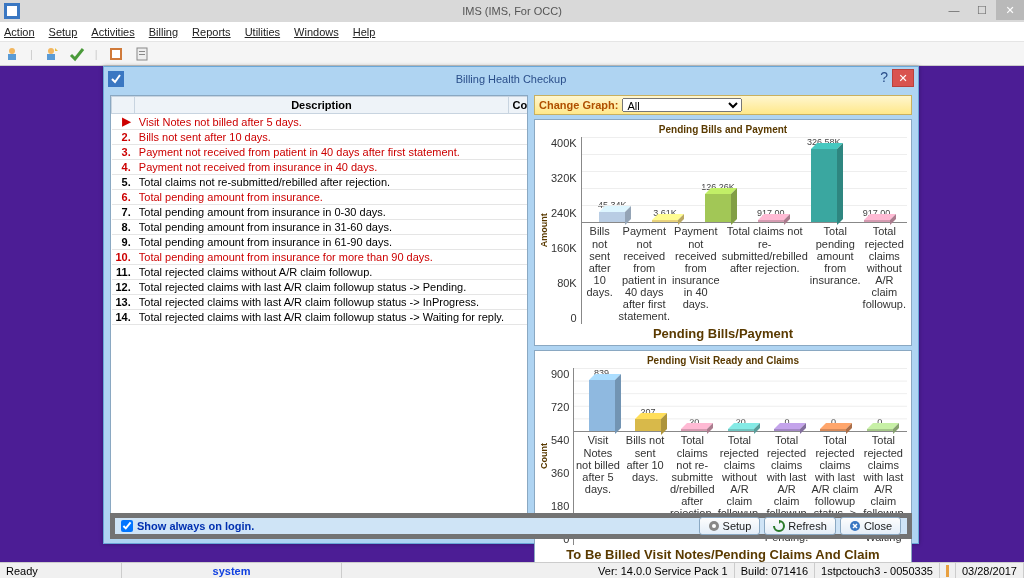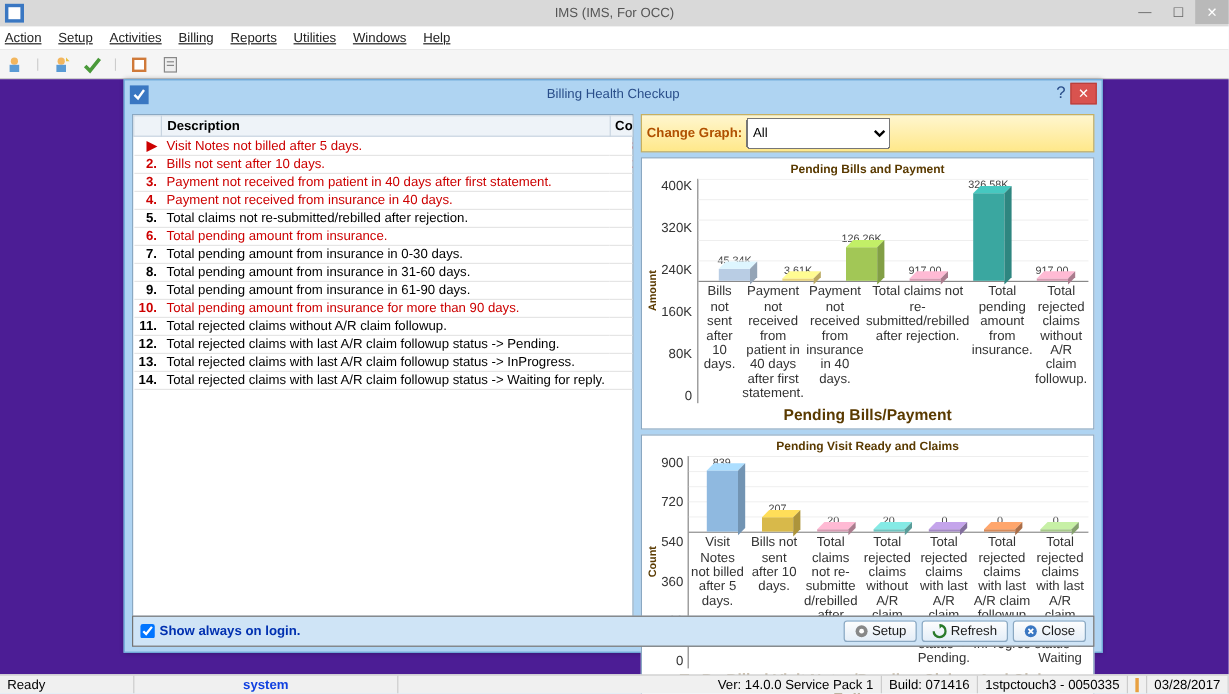--- a/index.html
+++ b/index.html
@@ -23,57 +23,57 @@
 .dialog .dlg-titlebar { height: 24px; display: flex; align-items: center; justify-content: center; position: relative; color: #2a4e8a; }
 .dialog .dlg-titlebar .dlg-icon { position: absolute; left: 4px; top: 4px; width: 16px; height: 16px; }
 .dialog .dlg-titlebar .dlg-help { position: absolute; right: 30px; top: 2px; color: #2a4e8a; font-size: 14px; }
 .dialog .dlg-titlebar .dlg-close { position: absolute; right: 4px; top: 2px; width: 22px; height: 18px; background: #d9534f; color: #fff; display: flex; align-items: center; justify-content: center; border: 1px solid #b9403c; font-size: 11px; }
 
 .dlg-body { display: flex; gap: 6px; padding: 4px 6px; height: calc(100% - 24px); }
 
 .left-pane { width: 418px; display: flex; flex-direction: column; }
 .table-box { background: #fff; border: 1px solid #8aa8c2; flex: 1; overflow: hidden; }
 table.metrics { width: 100%; border-collapse: collapse; }
-table.metrics th { background: #eef3f8; border: 1px solid #c8d4e0; padding: 2px 4px; text-align: left; font-weight: bold; }
+table.metrics th { background: #eef3f8; border: 1px solid #c8d4e0; padding: 2px 4px; text-align: center; font-weight: bold; }
 table.metrics th.count, table.metrics th.amount { text-align: right; width: 55px; }
 table.metrics th.idx { width: 18px; }
 table.metrics td { border-bottom: 1px solid #e5e5e5; padding: 1px 4px; white-space: nowrap; }
 table.metrics td.idx { text-align: right; font-weight: bold; }
 table.metrics td.count, table.metrics td.amount { text-align: right; }
 table.metrics tr.red td { color: #c00; }
 table.metrics tr.red td.idx { color: #c00; }
 table.metrics .arrow { color: #c00; font-weight: bold; }
 
 .data-as-on { color: #0030b0; font-weight: bold; padding: 4px 2px; background: #fff; border: 1px solid #8aa8c2; border-top: none; }
 
 .right-pane { flex: 1; display: flex; flex-direction: column; gap: 4px; }
 .change-graph { background: linear-gradient(#fff6cf,#ffe88a); border: 1px solid #c8b060; padding: 2px 4px; display: flex; align-items: center; gap: 4px; }
 .change-graph label { color: #b05000; font-weight: bold; }
-.change-graph select { font-size: 11px; height: 26px; flex: 0 0 120px; }
+.change-graph select { font-size: 11px; height: 14px; flex: 0 0 120px; }
 
 .chart-box { background: #fff; border: 1px solid #8aa8c2; flex: 1; position: relative; padding: 4px; display: flex; flex-direction: column; }
 .chart-title { text-align: center; color: #5a3a00; font-weight: bold; font-size: 10px; margin-bottom: 2px; }
 .chart-xlabel { text-align: center; color: #5a3a00; font-weight: bold; font-size: 13px; margin-top: 2px; }
 .chart-area { flex: 1; display: flex; }
 .yaxis { display: flex; flex-direction: column; justify-content: space-between; align-items: flex-end; padding-right: 4px; font-size: 9px; color: #333; border-right: 1px solid #888; }
 .ylabel { writing-mode: vertical-rl; transform: rotate(180deg); font-size: 9px; color: #5a3a00; font-weight: bold; text-align: center; margin-right: 2px; }
 .bars { flex: 1; display: flex; align-items: flex-end; justify-content: space-around; padding: 0 4px; position: relative; border-bottom: 1px solid #888; }
 .bars::before { content:''; position:absolute; left:0; right:0; top:0; bottom:0;
   background-image: linear-gradient(to bottom, #eee 1px, transparent 1px);
   background-size: 100% 20%; pointer-events:none; }
 .barwrap { display: flex; flex-direction: column; align-items: center; flex: 1; }
 .barval { font-size: 9px; color: #444; margin-bottom: 2px; }
 .bar3d { width: 26px; position: relative; }
 .bar3d .front { width: 100%; height: 100%; }
 .bar3d .top { position: absolute; top: -6px; left: 3px; width: 100%; height: 6px; transform: skewX(-45deg); filter: brightness(1.2); }
 .bar3d .side { position: absolute; top: -3px; right: -6px; width: 6px; height: calc(100% + 3px); transform: skewY(-45deg); filter: brightness(0.8); }
 .xlabels { display: flex; font-size: 8px; color: #333; text-align: center; }
 .xlabels > div { flex: 1; padding: 2px 1px; line-height: 1.1; }
 
-.bottom-bar { position: absolute; left: 6px; right: 6px; bottom: 4px; height: 26px; display: flex; align-items: center; justify-content: space-between; background: #cfe4f6; border: 1px solid #737373; padding: 0 6px; }
+.bottom-bar { position: absolute; left: 6px; right: 6px; bottom: 4px; height: 26px; display: flex; align-items: center; justify-content: space-between; background: #cfe4f6; border: 5px solid #737373; padding: 0 6px; }
 .bottom-bar .left { display: flex; align-items: center; gap: 4px; color: #0030b0; font-weight: bold; }
 .bottom-bar .right { display: flex; gap: 4px; }
 .winbtn { background: linear-gradient(#fdfdfd,#e4eef8); border: 1px solid #8aa8c2; border-radius: 3px; padding: 2px 8px; display: flex; align-items: center; gap: 3px; cursor: default; color: #1a1a1a; }
 .winbtn .bi { width: 12px; height: 12px; display: inline-block; }
 
 .statusbar { position: absolute; left: 0; right: 0; bottom: 0; height: 16px; background: #f0f0f0; border-top: 1px solid #ccc; display: flex; align-items: center; font-size: 11px; }
 .statusbar .cell { border-right: 1px solid #ccc; padding: 0 6px; height: 100%; display: flex; align-items: center; }
 .statusbar .spacer { flex: 1; border-right: 1px solid #ccc; }
 .statusbar .system { color: #1040e0; font-weight: bold; }
 
@@ -434,21 +434,21 @@
                 <path d="M4 4 L8 8 M8 4 L4 8" stroke="#fff" stroke-width="1.5"></path>
               </svg></span>
           <span>Close</span>
         </div>
       </div>
     </div>
   </div>
 </div>
 
 <div class="statusbar">
-  <div class="cell" style="width:112px">Ready</div>
+  <div class="cell" style="width:122px">Ready</div>
   <div class="cell system" style="width:220px;justify-content:center">system</div>
   <div class="spacer"></div>
   <div class="cell">Ver: 14.0.0 Service Pack 1</div>
   <div class="cell">Build: 071416</div>
   <div class="cell">1stpctouch3 - 0050335</div>
   <div class="cell" style="width:16px">
       <svg width="12" height="12">
         <rect width="12" height="12" fill="#e8a040"></rect>
       </svg>
     </div>

